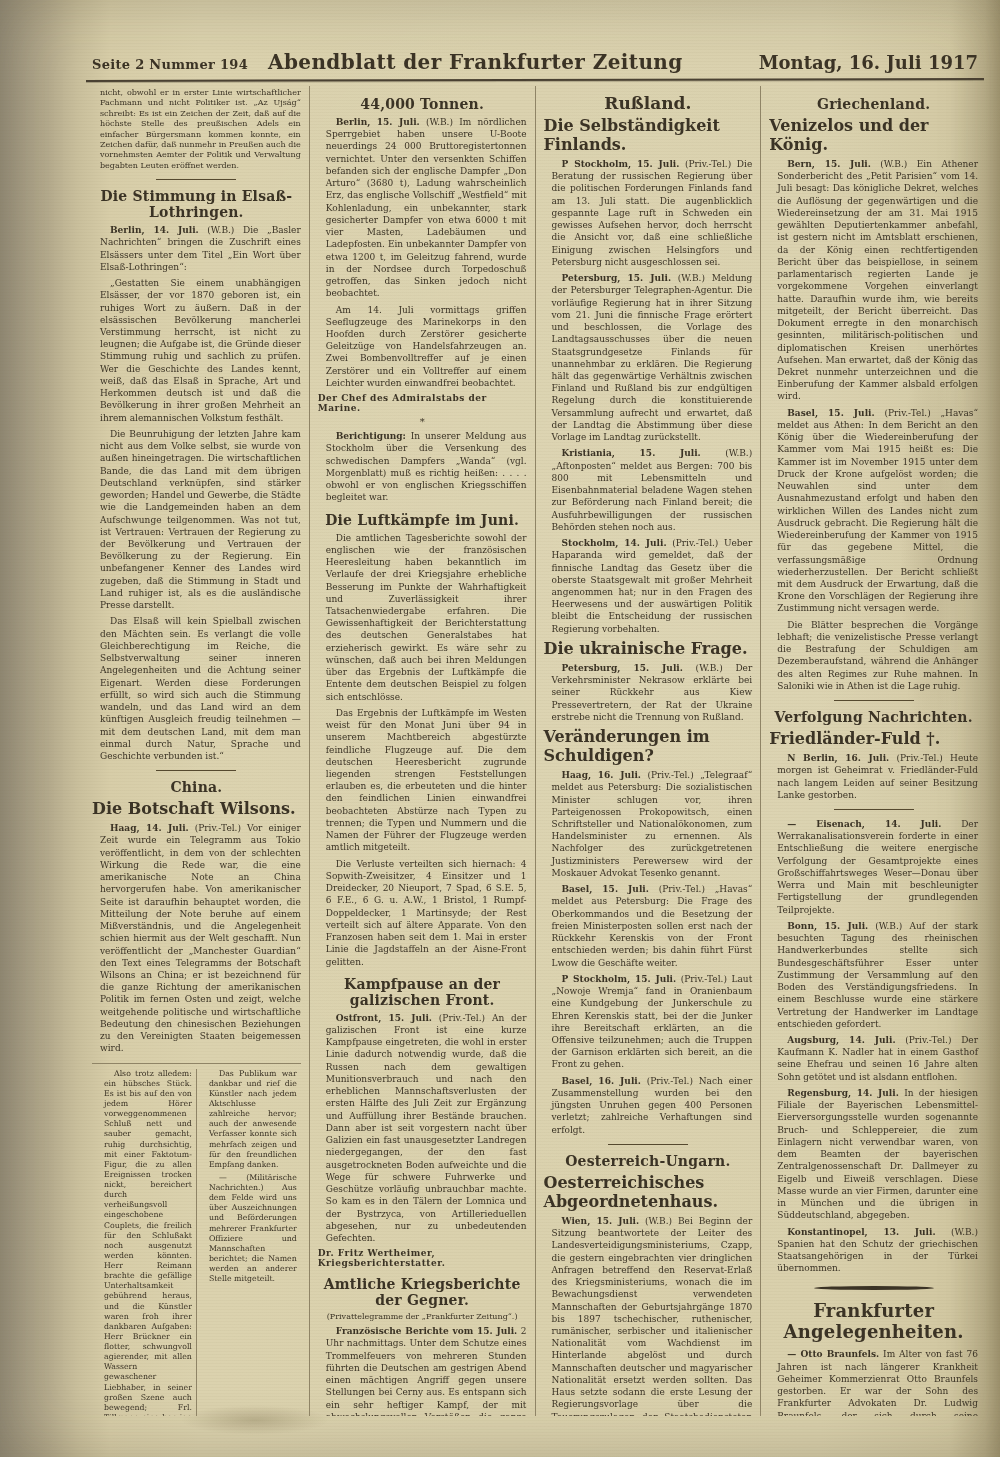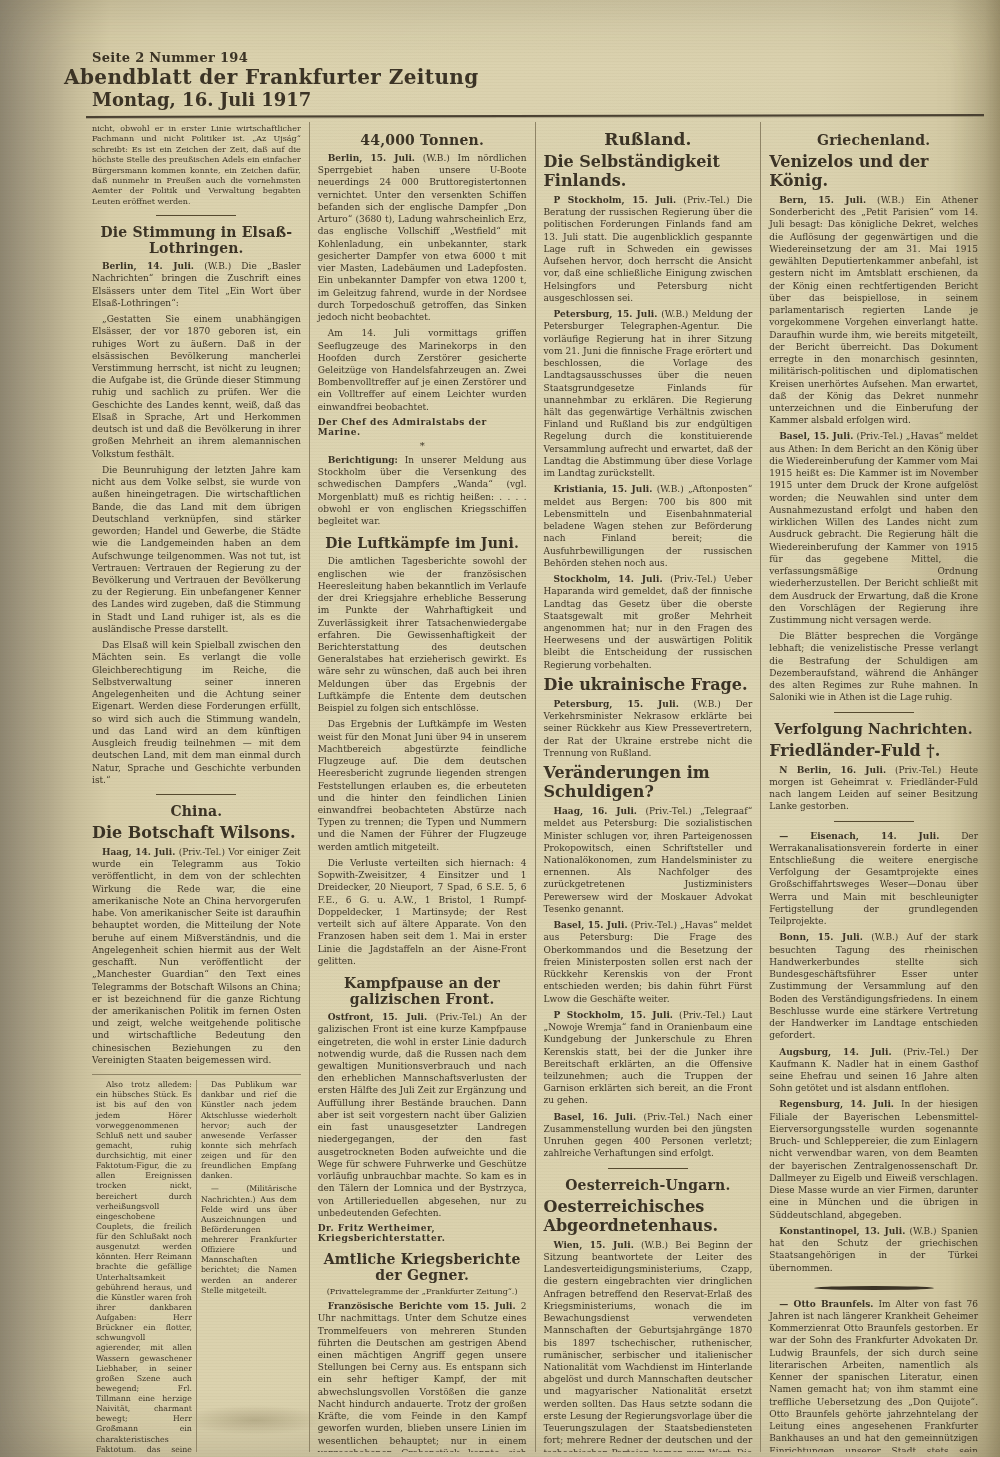--- a/index.html
+++ b/index.html
@@ -16,31 +16,31 @@
       linear-gradient(90deg,#9a927d 0px,#b3a98c 45px,#c9bf9c 78px,#d7cda8 110px,#dbd2ae 200px,#d9d0ac 82%,#d2c8a2 95%,#bdb28c 98.5%,#a99d77 100%),
       #d8cfab;
     box-shadow:inset 0 0 60px rgba(60,50,30,.25);
   }
   .scan:after{ 
     content:"";position:absolute;inset:0;pointer-events:none;
     background:repeating-linear-gradient(0deg,rgba(120,105,70,.045) 0 1px,rgba(0,0,0,0) 1px 3px);
   }
   .sheet{position:absolute;left:84px;top:6px;right:14px;bottom:8px;color:#3b3325;}
   
-  .masthead{display:flex;justify-content:space-between;align-items:baseline;padding:44px 8px 5px 8px;flex-direction:column;}
+  .masthead{display:flex;justify-content:space-between;align-items:baseline;padding:44px 8px 5px 8px;}
   .mh-left{font-weight:bold;font-size:13px;letter-spacing:.3px;}
   .mh-center{font-weight:bold;font-size:20px;letter-spacing:.4px;transform:translateX(-28px);}
   .mh-right{font-weight:bold;font-size:18px;}
   .masthead-rule{height:2px;background:#4a4132;margin:0 2px;transform:rotate(-.12deg);box-shadow:0 1px 0 rgba(74,65,50,.3);}
   
   .cols{display:flex;align-items:stretch;height:1330px;overflow:hidden;padding-top:5px;}
   .col{flex:1 1 0;padding:2px 8px 0 8px;border-right:1px solid #8f8466;overflow:hidden;}
   .col:last-child{border-right:none;}
   
-  .art{margin:0 0 4px 0;font-size:9px;line-height:1.36;text-align:justify;text-indent:10px;hyphens:auto;}
+  .art{margin:0 0 4px 8px;font-size:9px;line-height:1.36;text-align:justify;text-indent:10px;hyphens:auto;}
   .art.small{font-size:8px;line-height:1.3;}
   .lead{font-weight:bold;}
   .h0{font-size:17px;font-weight:bold;text-align:center;margin:5px 0 1px;}
   .h1{font-size:14px;font-weight:bold;text-align:center;margin:8px 0 4px;letter-spacing:.2px;}
   .h1.fa{font-size:18px;margin:10px 0 6px;}
   .h2{font-size:16px;font-weight:bold;text-align:left;margin:3px 0 4px;}
   .rule{width:80px;height:1px;background:#55492f;margin:8px auto;}
   .star{text-align:center;font-size:10px;line-height:1;margin:2px 0 3px;color:#3b3325;}
   .sig{font-size:9px;text-align:left;letter-spacing:.5px;font-weight:bold;margin:1px 0 4px;}
   .note{font-size:8px;text-align:center;margin:0 0 4px;}
@@ -79,21 +79,21 @@
         <p class="art">Das Elsaß will kein Spielball zwischen den Mächten sein. Es verlangt die volle Gleichberechtigung im Reiche, die Selbstverwaltung seiner inneren Angelegenheiten und die Achtung seiner Eigenart. Werden diese Forderungen erfüllt, so wird sich auch die Stimmung wandeln, und das Land wird an dem künftigen Ausgleich freudig teilnehmen — mit dem deutschen Land, mit dem man einmal durch Natur, Sprache und Geschichte verbunden ist.“</p>
         <div class="rule"></div>
         <div class="h1">China.</div>
         <div class="h2">Die Botschaft Wilsons.</div>
         <p class="art"><span class="lead">Haag, 14. Juli.</span> (Priv.-Tel.) Vor einiger Zeit wurde ein Telegramm aus Tokio veröffentlicht, in dem von der schlechten Wirkung die Rede war, die eine amerikanische Note an China hervorgerufen habe. Von amerikanischer Seite ist daraufhin behauptet worden, die Mitteilung der Note beruhe auf einem Mißverständnis, und die Angelegenheit schien hiermit aus der Welt geschafft. Nun veröffentlicht der „Manchester Guardian“ den Text eines Telegramms der Botschaft Wilsons an China; er ist bezeichnend für die ganze Richtung der amerikanischen Politik im fernen Osten und zeigt, welche weitgehende politische und wirtschaftliche Bedeutung den chinesischen Beziehungen zu den Vereinigten Staaten beigemessen wird.</p>
         <div class="twocol">
           <div class="ncol">
             <p class="art">Also trotz alledem: ein hübsches Stück. Es ist bis auf den von jedem Hörer vorweggenommenen Schluß nett und sauber gemacht, ruhig durchsichtig, mit einer Faktotum-Figur, die zu allen Ereignissen trocken nickt, bereichert durch verheißungsvoll eingeschobene Couplets, die freilich für den Schlußakt noch ausgenutzt werden könnten. Herr Reimann brachte die gefällige Unterhaltsamkeit gebührend heraus, und die Künstler waren froh ihrer dankbaren Aufgaben: Herr Brückner ein flotter, schwungvoll agierender, mit allen Wassern gewaschener Liebhaber, in seiner großen Szene auch bewegend; Frl. Tillmann eine herzige Naivität, charmant bewegt; Herr Großmann ein charakteristisches Faktotum, das seine humoristische Begleitung knurrig-behäbig verzapfte.</p>
           </div>
           <div class="ncol">
-            <p class="art">Das Publikum war dankbar und rief die Künstler nach jedem Aktschlusse wiederholt hervor; auch der anwesende Verfasser konnte sich mehrfach zeigen und für den freundlichen Empfang danken.</p>
+            <p class="art">Das Publikum war dankbar und rief die Künstler nach jedem Aktschlusse zahlreiche hervor; auch der anwesende Verfasser konnte sich mehrfach zeigen und für den freundlichen Empfang danken.</p>
             <p class="art">— (Militärische Nachrichten.) Aus dem Felde wird uns über Auszeichnungen und Beförderungen mehrerer Frankfurter Offiziere und Mannschaften berichtet; die Namen werden an anderer Stelle mitgeteilt.</p>
           </div>
         </div>
       </div>
       <div class="col">
         <div class="h1">44,000 Tonnen.</div>
         <p class="art"><span class="lead">Berlin, 15. Juli.</span> (W.B.) Im nördlichen Sperrgebiet haben unsere U-Boote neuerdings 24 000 Bruttoregistertonnen vernichtet. Unter den versenkten Schiffen befanden sich der englische Dampfer „Don Arturo“ (3680 t), Ladung wahrscheinlich Erz, das englische Vollschiff „Westfield“ mit Kohlenladung, ein unbekannter, stark gesicherter Dampfer von etwa 6000 t mit vier Masten, Ladebäumen und Ladepfosten. Ein unbekannter Dampfer von etwa 1200 t, im Geleitzug fahrend, wurde in der Nordsee durch Torpedoschuß getroffen, das Sinken jedoch nicht beobachtet.</p>
         <p class="art">Am 14. Juli vormittags griffen Seeflugzeuge des Marinekorps in den Hoofden durch Zerstörer gesicherte Geleitzüge von Handelsfahrzeugen an. Zwei Bombenvolltreffer auf je einen Zerstörer und ein Volltreffer auf einem Leichter wurden einwandfrei beobachtet.</p>
         <p class="sig">Der Chef des Admiralstabs der Marine.</p>
         <div class="star">*</div>
@@ -139,16 +139,17 @@
         <div class="h1">Verfolgung Nachrichten.</div>
         <div class="h2">Friedländer-Fuld †.</div>
         <p class="art"><span class="lead">N Berlin, 16. Juli.</span> (Priv.-Tel.) Heute morgen ist Geheimrat v. Friedländer-Fuld nach langem Leiden auf seiner Besitzung Lanke gestorben.</p>
         <div class="rule"></div>
         <p class="art"><span class="lead">— Eisenach, 14. Juli.</span> Der Werrakanalisationsverein forderte in einer Entschließung die weitere energische Verfolgung der Gesamtprojekte eines Großschiffahrtsweges Weser—Donau über Werra und Main mit beschleunigter Fertigstellung der grundlegenden Teilprojekte.</p>
         <p class="art"><span class="lead">Bonn, 15. Juli.</span> (W.B.) Auf der stark besuchten Tagung des rheinischen Handwerkerbundes stellte sich Bundesgeschäftsführer Esser unter Zustimmung der Versammlung auf den Boden des Verständigungsfriedens. In einem Beschlusse wurde eine stärkere Vertretung der Handwerker im Landtage entschieden gefordert.</p>
         <p class="art"><span class="lead">Augsburg, 14. Juli.</span> (Priv.-Tel.) Der Kaufmann K. Nadler hat in einem Gasthof seine Ehefrau und seinen 16 Jahre alten Sohn getötet und ist alsdann entflohen.</p>
         <p class="art"><span class="lead">Regensburg, 14. Juli.</span> In der hiesigen Filiale der Bayerischen Lebensmittel-Eierversorgungsstelle wurden sogenannte Bruch- und Schleppereier, die zum Einlagern nicht verwendbar waren, von dem Beamten der bayerischen Zentralgenossenschaft Dr. Dallmeyer zu Eigelb und Eiweiß verschlagen. Diese Masse wurde an vier Firmen, darunter eine in München und die übrigen in Süddeutschland, abgegeben.</p>
         <p class="art"><span class="lead">Konstantinopel, 13. Juli.</span> (W.B.) Spanien hat den Schutz der griechischen Staatsangehörigen in der Türkei übernommen.</p>
         <div class="orn"></div>
+        <div class="h1 fa">Frankfurter Angelegenheiten.</div>
         <p class="art"><span class="lead">— Otto Braunfels.</span> Im Alter von fast 76 Jahren ist nach längerer Krankheit Geheimer Kommerzienrat Otto Braunfels gestorben. Er war der Sohn des Frankfurter Advokaten Dr. Ludwig Braunfels, der sich durch seine literarischen Arbeiten, namentlich als Kenner der spanischen Literatur, einen Namen gemacht hat; von ihm stammt eine treffliche Uebersetzung des „Don Quijote“. Otto Braunfels gehörte jahrzehntelang der Leitung eines angesehenen Frankfurter Bankhauses an und hat den gemeinnützigen Einrichtungen unserer Stadt stets sein förderndes Interesse zugewandt; er hat ihnen schon vor Jahren eine Summe gestiftet, die sich dereinst durch Erbvertrag bedeutend erhöhen wird.</p>
       </div>
     </main>
 </div>
 
 </body></html>

